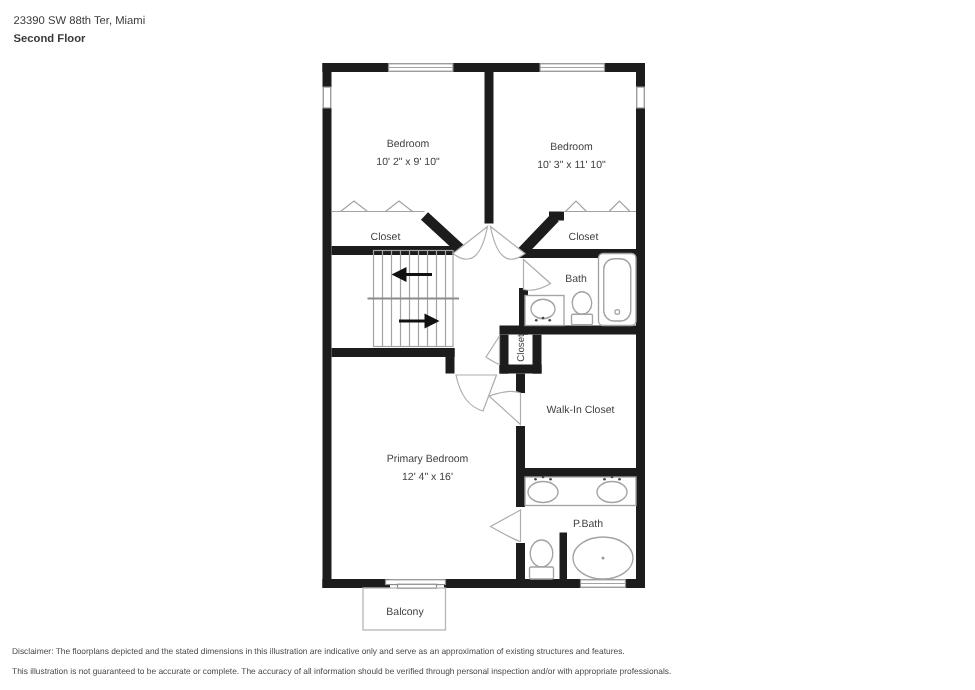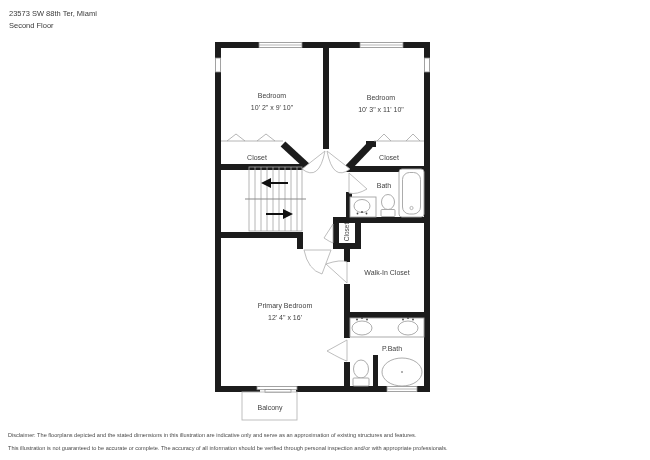--- a/index.html
+++ b/index.html
@@ -1,40 +1,40 @@
 <!DOCTYPE html>
 <html><head>
 <meta charset="utf-8">
 <style>
   html,body{margin:0;padding:0;background:#fff;}
   .page{position:relative;width:650px;height:460px;background:#ffffff;overflow:hidden;
         font-family:"Liberation Sans",sans-serif;}
   .header{position:absolute;left:9px;top:8px;color:#3a3a3a;}
   .header .addr{font-size:7.5px;line-height:12px;}
-  .header .floor{font-size:7.5px;line-height:12px;}
+  .header .floor{font-size:7.5px;line-height:12px;font-weight:bold;}
   .footer{position:absolute;left:8px;top:429px;color:#4a4a4a;}
   .footer div{font-size:5.6px;line-height:13px;white-space:nowrap;}
   svg.plan{position:absolute;left:0;top:0;}
   svg text{font-family:"Liberation Sans",sans-serif;fill:#3f3f3f;}
   .wall{fill:#1c1c1c;}
   .wline{stroke:#1c1c1c;stroke-width:7;}
   .thin{stroke:#a3a3a3;stroke-width:0.8;fill:none;}
   .fixture{stroke:#a3a3a3;stroke-width:0.9;fill:#ffffff;}
   .door{stroke:#adadad;stroke-width:0.8;fill:#ffffff;}
   .win{fill:#ffffff;stroke:#8c8c8c;stroke-width:0.8;}
   .lbl{font-size:7px;}
   .lbl-sm{font-size:6.5px;}
 </style>
 </head>
 <body>
 
 <div class="page">
 
   <div class="header">
-    <div class="addr">23573 SW 88th Ter, Miami</div>
+    <div class="addr">23390 SW 88th Ter, Miami</div>
     <div class="floor">Second Floor</div>
   </div>
 
   <svg class="plan" width="650" height="460" viewBox="0 0 650 460">
 
     <g>
       <rect class="wall" x="215" y="42" width="44" height="6"></rect>
       <rect class="wall" x="302" y="42" width="58" height="6"></rect>
       <rect class="wall" x="403" y="42" width="27" height="6"></rect>
       <rect class="wall" x="215" y="42" width="6" height="16"></rect>

